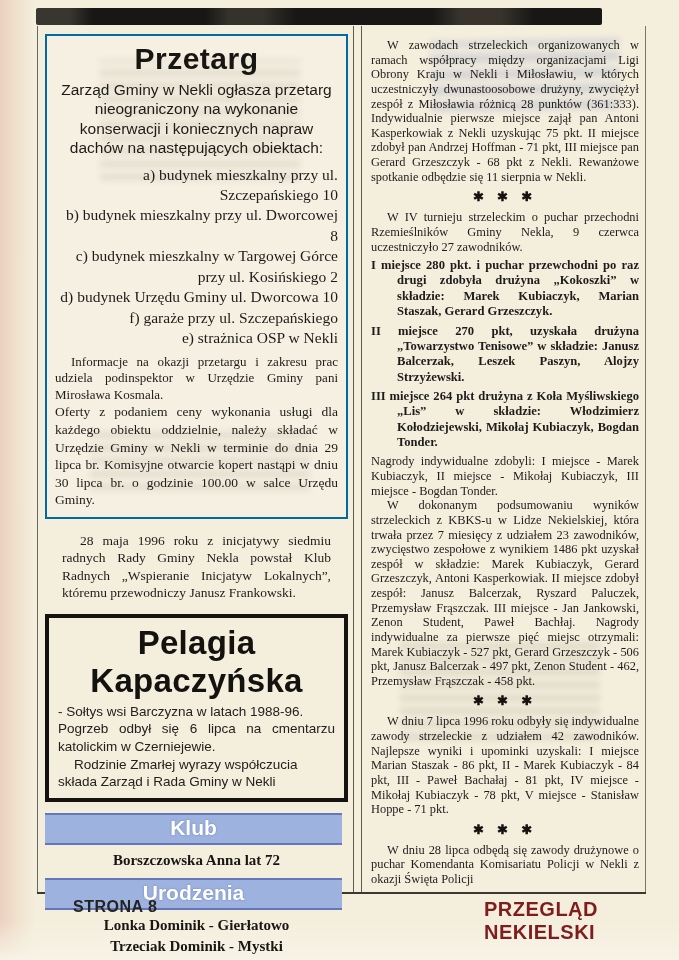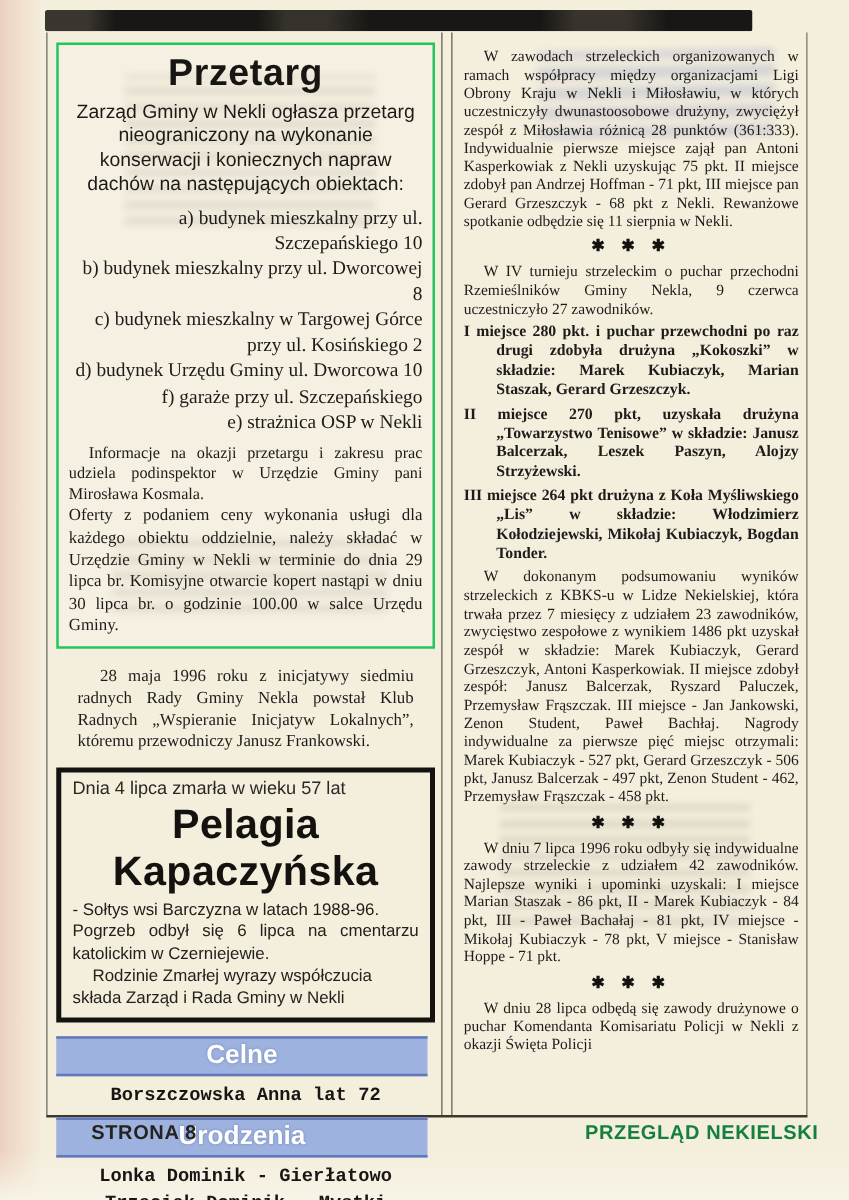--- a/index.html
+++ b/index.html
@@ -27,21 +27,21 @@
   
   .ghost{position:absolute;filter:blur(3px);opacity:.16;pointer-events:none;}
   .ghost.blue{background:repeating-linear-gradient(0deg,#3a4fae 0 9px,rgba(0,0,0,0) 9px 16px);}
   .ghost.gray{background:repeating-linear-gradient(0deg,#6a6458 0 6px,rgba(0,0,0,0) 6px 13px);}
 
   
   .col-left{position:absolute;left:45px;top:34px;width:303px;}
   .col-right{position:absolute;left:371px;top:38px;width:268px;}
 
   
-  .tender{border:2px solid #22c55e;padding:4px 8px 8px;background:rgba(255,255,255,.12);}
+  .tender{border:2px solid #0369a1;padding:4px 8px 8px;background:rgba(255,255,255,.12);}
   .tender-title{font-family:"Liberation Sans",sans-serif;font-weight:bold;font-size:30px;
     text-align:center;letter-spacing:.5px;margin:2px 0 4px;color:#181613;}
   .tender-intro{font-family:"Liberation Sans",sans-serif;font-weight:normal;font-size:15.5px;
     line-height:1.25;text-align:center;color:#1d1b17;margin-bottom:7px;}
   .tender-list{font-size:15.5px;line-height:1.32;}
   .tender-list div{padding-left:20px;text-indent:-20px;text-align:right;}
   .tender-info{font-size:13px;line-height:1.28;text-align:justify;text-indent:16px;margin-top:5px;}
   .tender-offers{font-size:13.5px;line-height:1.3;text-align:justify;}
   .club-note{font-size:13.5px;line-height:1.3;text-align:justify;text-indent:18px;margin:13px 17px 12px;}
 
@@ -51,35 +51,35 @@
   .obit-name{font-weight:bold;font-size:33px;text-align:center;margin:1px 0 3px;letter-spacing:.3px;color:#14120f;}
   .obit-line{font-size:13.5px;line-height:1.3;color:#23211d;}
   .obit-line.justify{text-align:justify;}
   .obit-line.indent{text-indent:16px;}
 
   
   .registry{margin-top:11px;}
   .band{background:#9db2de;border-top:2px solid #6377ba;border-bottom:2px solid #6377ba;
     color:#fff;font-family:"Liberation Sans",sans-serif;font-weight:bold;font-size:21px;
     text-align:center;padding:1px 0 3px;margin:7px 6px 5px 0;text-shadow:0 0 2px rgba(70,90,150,.55);}
-  .entries{font-weight:bold;font-size:15px;line-height:1.42;text-align:center;color:#181613;font-family:Liberation Mono, monospace;}
+  .entries{font-weight:bold;font-size:15px;line-height:1.42;text-align:center;color:#181613;}
 
   
   .headline{font-family:"Liberation Sans",sans-serif;font-weight:bold;font-size:33px;line-height:1.08;
     text-align:center;color:#2b3da5;margin:0 0 10px;}
   .para{font-size:12.4px;line-height:1.18;text-align:justify;text-indent:16px;margin:0;}
   .sep{text-align:center;font-weight:bold;font-size:13px;letter-spacing:5px;margin:5px 0;color:#14120f;}
   .result{font-weight:bold;font-size:12.6px;line-height:1.22;text-align:justify;
     padding-left:26px;text-indent:-26px;margin:4px 0;}
 
   
   .footer-left{position:absolute;left:73px;top:898px;font-family:"Liberation Sans",sans-serif;
     font-weight:bold;font-size:16px;letter-spacing:.5px;color:#25231f;}
-  .footer-right{position:absolute;left:468px;top:898px;font-family:"Liberation Sans",sans-serif;
-    font-weight:bold;font-size:16px;letter-spacing:.5px;color:#15803d;}
+  .footer-right{position:absolute;left:484px;top:898px;font-family:"Liberation Sans",sans-serif;
+    font-weight:bold;font-size:20px;letter-spacing:.5px;color:#7f1d1d;}
 </style>
 </head>
 <body>
 
 <div class="edge-left"></div>
 <div class="edge-bottom"></div>
 
 <div class="topbar"></div>
 <div class="ghost blue" style="left:430px;top:40px;width:190px;height:70px;transform:rotate(-1deg);"></div>
 <div class="ghost gray" style="left:100px;top:60px;width:200px;height:120px;"></div>
@@ -104,29 +104,28 @@
       <div>f) garaże przy ul. Szczepańskiego</div>
       <div>e) strażnica OSP w Nekli</div>
     </div>
     <div class="tender-info">Informacje na okazji przetargu i zakresu prac udziela podinspektor w Urzędzie Gminy pani Mirosława Kosmala.</div>
     <div class="tender-offers">Oferty z podaniem ceny wykonania usługi dla każdego obiektu oddzielnie, należy składać w Urzędzie Gminy w Nekli w terminie do dnia 29 lipca br. Komisyjne otwarcie kopert nastąpi w dniu 30 lipca br.  o godzinie 100.00 w salce Urzędu Gminy.</div>
   </div>
 
   <div class="club-note">28 maja 1996 roku z inicjatywy siedmiu radnych Rady Gminy Nekla powstał Klub Radnych „Wspieranie Inicjatyw Lokalnych”, któremu przewodniczy Janusz Frankowski.</div>
 
   <div class="obit">
-    <div class="obit-intro">Dnia 4 lipca zmarła w wieku 57 lat</div>
     <div class="obit-name">Pelagia Kapaczyńska</div>
     <div class="obit-line">- Sołtys wsi Barczyzna w latach 1988-96.</div>
     <div class="obit-line justify">Pogrzeb odbył się 6 lipca na cmentarzu katolickim w Czerniejewie.</div>
     <div class="obit-line indent">Rodzinie Zmarłej wyrazy współczucia składa Zarząd i Rada Gminy w Nekli</div>
   </div>
 
   <div class="registry">
-    <div class="band">Celne</div>
+    <div class="band">Klub</div>
     <div class="entries">
       <div>Borszczowska Anna lat 72</div>
     </div>
     <div class="band">Urodzenia</div>
     <div class="entries">
       <div>Lonka Dominik - Gierłatowo</div>
       <div>Trzeciak Dominik - Mystki</div>
 
     </div>
 
@@ -140,20 +139,21 @@
   <p class="para">W zawodach strzeleckich organizowanych w ramach współpracy między organizacjami Ligi Obrony Kraju w Nekli i Miłosławiu, w których uczestniczyły dwunastoosobowe drużyny, zwyciężył zespół z Miłosławia różnicą 28 punktów (361:333). Indywidualnie pierwsze miejsce zajął pan Antoni Kasperkowiak z Nekli uzyskując 75 pkt. II miejsce zdobył pan Andrzej Hoffman - 71 pkt, III miejsce pan Gerard Grzeszczyk - 68 pkt z Nekli. Rewanżowe spotkanie odbędzie się 11 sierpnia w Nekli.</p>
 
   <div class="sep">✱ ✱ ✱</div>
 
   <p class="para">W IV turnieju strzeleckim o puchar przechodni Rzemieślników Gminy Nekla, 9 czerwca uczestniczyło 27 zawodników.</p>
 
   <div class="result">I miejsce 280 pkt. i puchar przewchodni po raz drugi zdobyła drużyna „Kokoszki” w składzie: Marek Kubiaczyk, Marian Staszak, Gerard Grzeszczyk.</div>
   <div class="result">II miejsce 270 pkt, uzyskała drużyna „Towarzystwo Tenisowe” w składzie: Janusz Balcerzak, Leszek Paszyn, Alojzy Strzyżewski.</div>
   <div class="result">III miejsce 264 pkt drużyna z Koła Myśliwskiego „Lis” w składzie: Włodzimierz Kołodziejewski, Mikołaj Kubiaczyk, Bogdan Tonder.</div>
 
+  <p class="para" style="text-indent:0;">Nagrody indywidualne zdobyli: I miejsce - Marek Kubiaczyk, II miejsce - Mikołaj Kubiaczyk, III miejsce - Bogdan Tonder.</p>
   <p class="para">W dokonanym podsumowaniu wyników strzeleckich z KBKS-u w Lidze Nekielskiej, która trwała przez 7 miesięcy z udziałem 23 zawodników, zwycięstwo zespołowe z wynikiem 1486 pkt uzyskał zespół w składzie: Marek Kubiaczyk, Gerard Grzeszczyk, Antoni Kasperkowiak. II miejsce zdobył zespół: Janusz Balcerzak, Ryszard Paluczek, Przemysław Frąszczak. III miejsce - Jan Jankowski, Zenon Student, Paweł Bachłaj. Nagrody indywidualne za pierwsze pięć miejsc otrzymali: Marek Kubiaczyk - 527 pkt, Gerard Grzeszczyk - 506 pkt, Janusz Balcerzak - 497 pkt, Zenon Student - 462, Przemysław Frąszczak - 458 pkt.</p>
 
   <div class="sep">✱ ✱ ✱</div>
 
   <p class="para">W dniu 7 lipca 1996 roku odbyły się indywidualne zawody strzeleckie z udziałem 42 zawodników. Najlepsze wyniki i upominki uzyskali: I miejsce Marian Staszak - 86 pkt, II - Marek Kubiaczyk - 84 pkt, III - Paweł Bachałaj - 81 pkt, IV miejsce - Mikołaj Kubiaczyk - 78 pkt, V miejsce - Stanisław Hoppe - 71 pkt.</p>
 
   <div class="sep">✱ ✱ ✱</div>
 
   <p class="para">W dniu 28 lipca odbędą się zawody drużynowe o puchar Komendanta Komisariatu Policji w Nekli z okazji Święta Policji</p>
 

